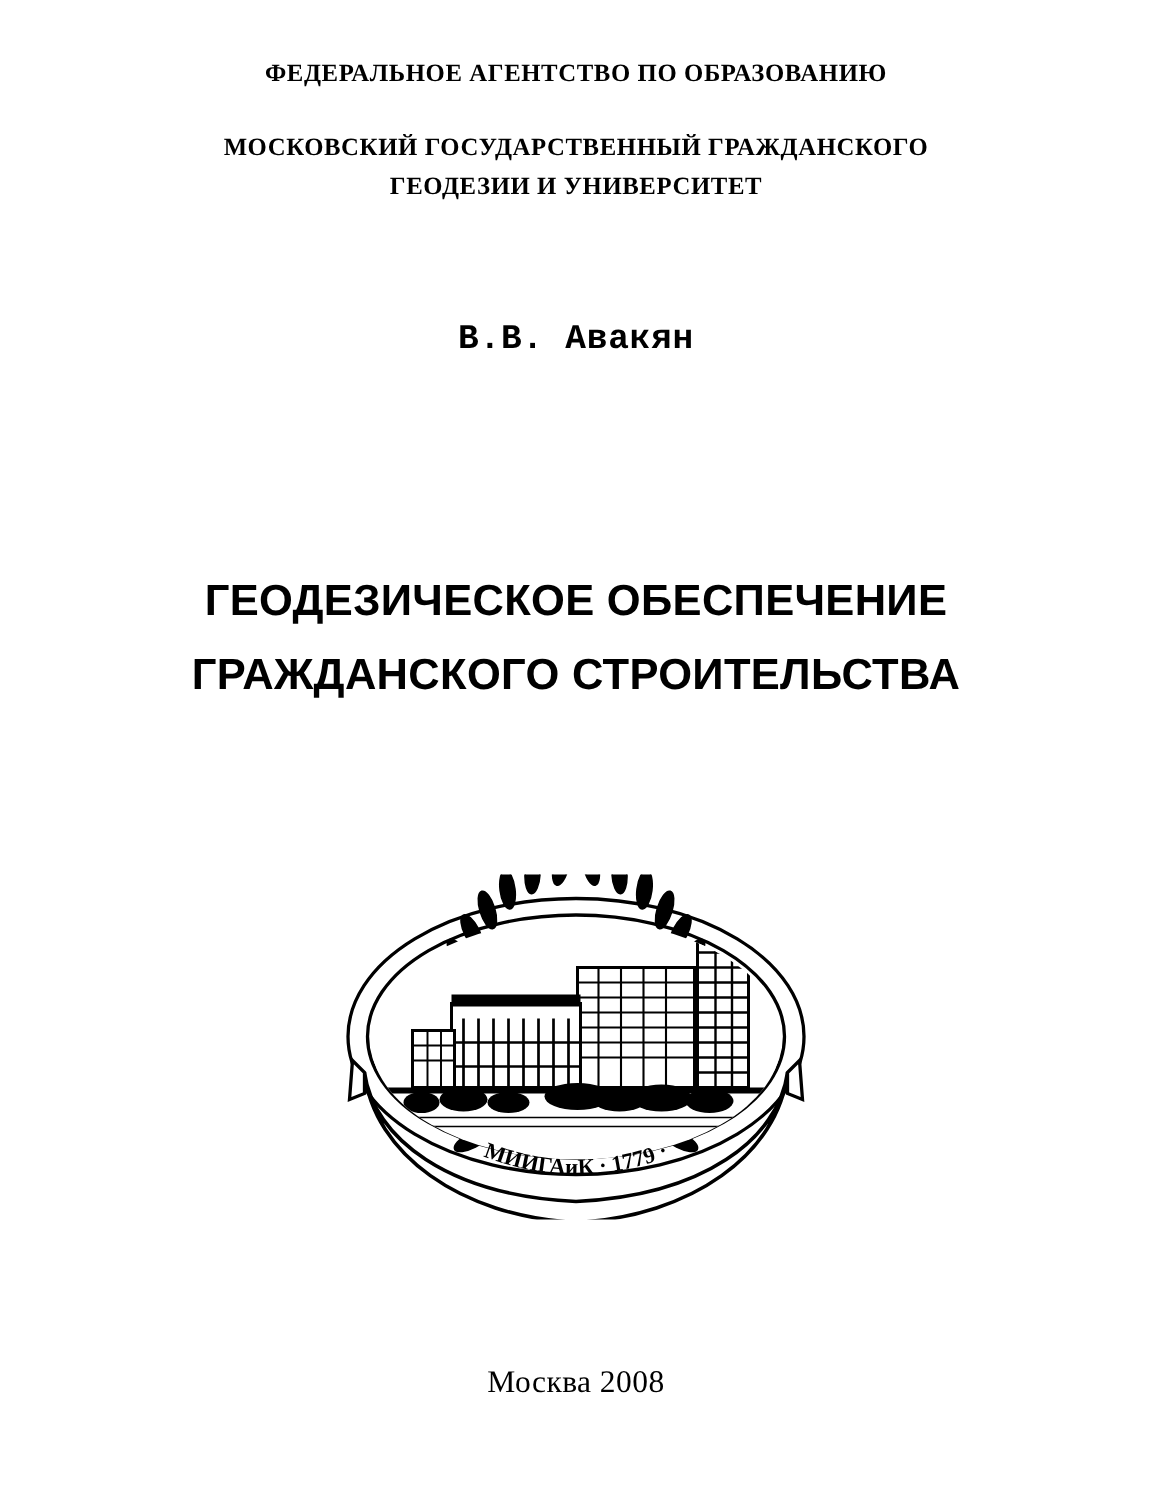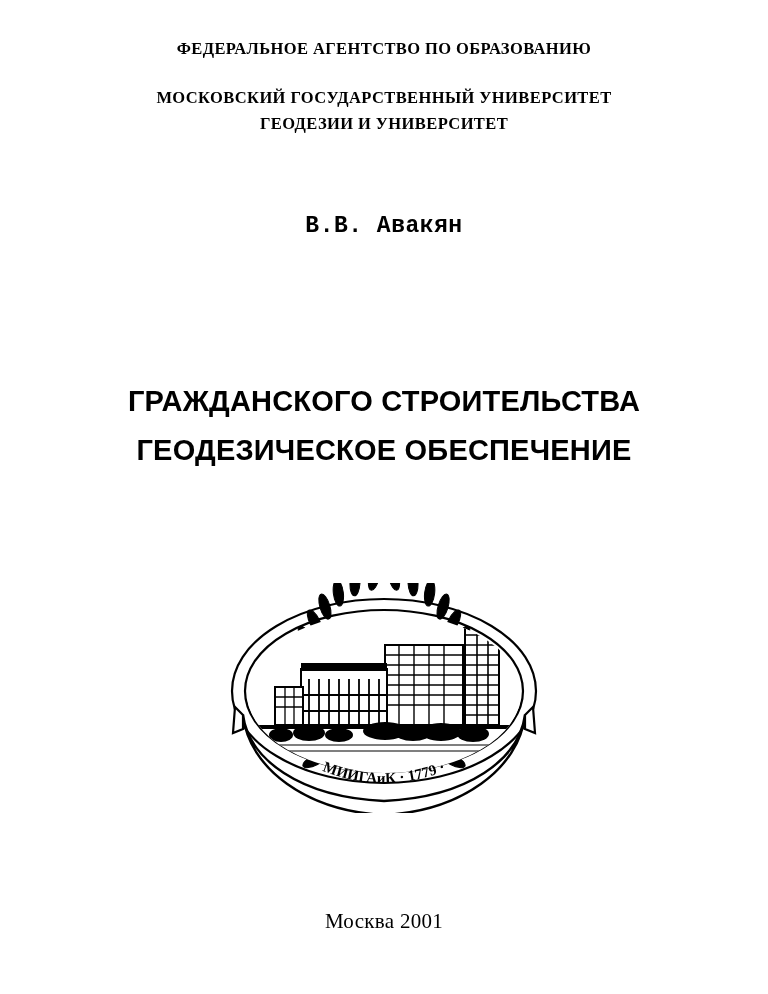--- a/index.html
+++ b/index.html
@@ -84,29 +84,29 @@
   }
 </style>
 </head>
 <body>
 
 <div class="page">
 
   <div class="agency">ФЕДЕРАЛЬНОЕ АГЕНТСТВО ПО ОБРАЗОВАНИЮ</div>
 
   <div class="university">
-    <div>МОСКОВСКИЙ ГОСУДАРСТВЕННЫЙ УНИВЕРСИТЕТ</div>
+    <div>МОСКОВСКИЙ ГОСУДАРСТВЕННЫЙ ГРАЖДАНСКОГО</div>
     <div>ГЕОДЕЗИИ И УНИВЕРСИТЕТ</div>
   </div>
 
   <div class="author">В.В. Авакян</div>
 
   <div class="title">
+    <div>ГЕОДЕЗИЧЕСКОЕ ОБЕСПЕЧЕНИЕ</div>
     <div>ГРАЖДАНСКОГО СТРОИТЕЛЬСТВА</div>
-    <div>ГЕОДЕЗИЧЕСКОЕ ОБЕСПЕЧЕНИЕ</div>
   </div>
 
   <div class="emblem-wrap">
     <svg width="390" height="230" viewBox="0 0 390 230" aria-hidden="true">
       <defs>
         <clipPath id="ovalClip">
           <ellipse cx="195" cy="110" rx="137" ry="80"></ellipse>
         </clipPath>
         <path id="ribbonPath" d="M70,150 Q195,250 320,150"></path>
       </defs>
@@ -290,15 +290,15 @@
                  C330,186 272,228 195,232 C118,228 60,186 54,132 Z" fill="#ffffff" stroke="#000" stroke-width="2.4"></path>
         <path d="M54,132 L46,124 L44,150 L54,146 Z" fill="#ffffff" stroke="#000" stroke-width="2.2"></path>
         <path d="M336,132 L344,124 L346,150 L336,146 Z" fill="#ffffff" stroke="#000" stroke-width="2.2"></path>
         <text font-family="Liberation Serif, serif" font-size="15" font-weight="bold" fill="#000">
           <textPath href="#ribbonPath" startOffset="50%" text-anchor="middle">МИИГАиК · 1779 ·</textPath>
         </text>
       </g>
     </svg>
   </div>
 
-  <div class="imprint">Москва 2001</div>
+  <div class="imprint">Москва 2008</div>
 
 </div>
 
 </body></html>

